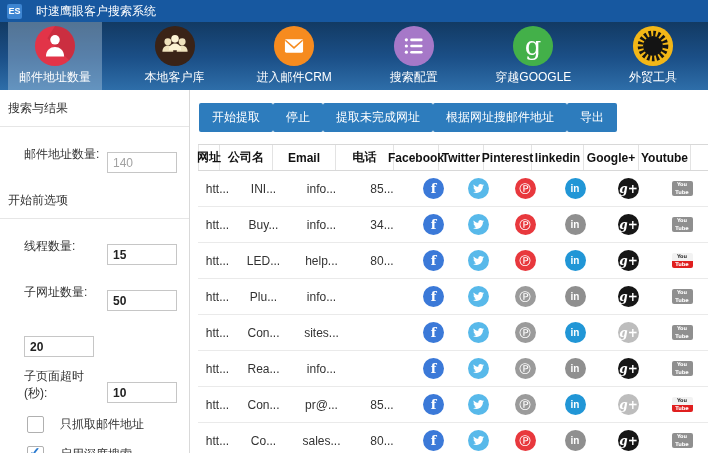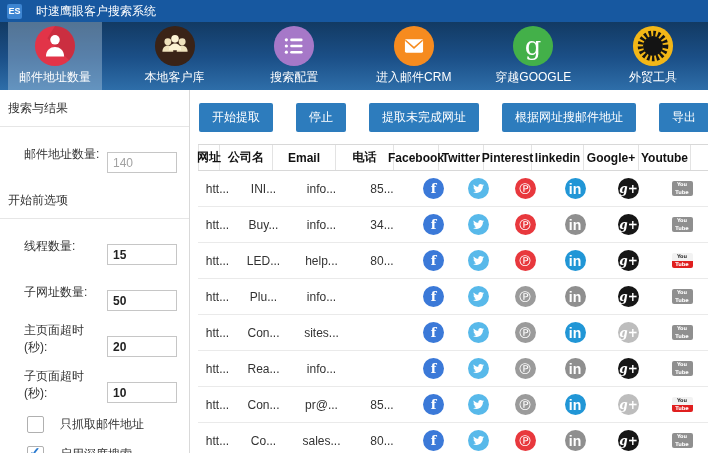--- a/index.html
+++ b/index.html
@@ -29,40 +29,40 @@
   .field-label{font-size:12px;color:#333;flex:1;}
   .side-input{width:70px;height:21px;border:1px solid #c6c6c6;font-size:12px;padding:0 5px;
               color:#222;font-weight:bold;box-sizing:border-box;font-family:inherit;margin-top:16px;}
   .side-input:disabled{color:#a2a2a2;background:#fff;font-weight:normal;}
   .check-row{display:flex;align-items:center;gap:16px;margin:13px 10px 13px 27px;font-size:12px;color:#333;cursor:pointer;}
   .cbox{width:15px;height:15px;border:1px solid #b0b0b0;border-radius:2px;background:#fff;position:relative;flex:none;}
   .cbox .mark{display:none;color:#2b7bd0;font-weight:bold;font-size:14px;position:absolute;top:-3px;left:1px;}
   .cbox.checked .mark{display:block;}
 
   .main{flex:1;min-width:0;background:#fff;}
-  .actionbar{display:flex;align-items:flex-end;gap:23px;padding:13px 0 12px 9px;}
+  .actionbar{display:flex;align-items:flex-end;padding:13px 0 12px 9px;}
   .btn{background:#2d7cbd;color:#fff;font-size:12px;padding:6px 13px;border:none;border-radius:2px;
        cursor:pointer;white-space:nowrap;font-family:inherit;}
 
   
   .table{margin-left:8px;}
   .thead{display:flex;border-top:1px solid #d8d8d8;border-bottom:1px solid #d8d8d8;}
   .th{font-size:12px;font-weight:bold;color:#111;height:25px;display:flex;align-items:center;
       justify-content:center;border-right:1px solid #e3e3e3;box-sizing:border-box;white-space:nowrap;flex:none;}
   .th:first-child{border-left:1px solid #e3e3e3;}
   .tr{display:flex;border-bottom:1px solid #eaeaea;height:35px;align-items:center;}
   .td{font-size:12px;color:#333;display:flex;align-items:center;justify-content:center;
       box-sizing:border-box;flex:none;overflow:hidden;}
 
   
   .sicon{width:21px;height:21px;border-radius:50%;color:#fff;display:inline-flex;align-items:center;
          justify-content:center;font-weight:bold;font-size:12px;cursor:pointer;flex:none;}
   .sicon.facebook{font-family:"DejaVu Serif",serif;font-size:13px;}
   .sicon.pinterest{font-size:15px;font-weight:normal;font-family:"DejaVu Sans",sans-serif;}
-  .sicon.linkedin{font-size:14px;}
+  .sicon.linkedin{font-size:10px;}
   .sicon.googleplus{font-family:"DejaVu Serif",serif;font-style:italic;font-size:12px;}
   .facebook.active{background:#3b79d8;} .twitter.active{background:#58b9ea;}
   .pinterest.active{background:#e8383d;} .pinterest.inactive{background:#9b9b9b;}
   .linkedin.active{background:#2196d6;} .linkedin.inactive{background:#8f8f8f;}
   .googleplus.active{background:#161616;} .googleplus.inactive{background:#bdbdbd;}
   .yt{width:21px;height:15px;border-radius:2px;overflow:hidden;display:inline-flex;flex-direction:column;
       text-align:center;cursor:pointer;flex:none;}
   .yt span{display:block;width:100%;font-size:5px;line-height:7.5px;height:7.5px;font-weight:bold;
            font-family:"DejaVu Sans",sans-serif;}
   .yt.inactive span{background:#8f8f8f;color:#fff;}
@@ -104,46 +104,46 @@
           <circle cx="22" cy="14.5" r="4" fill="#fdf3d4"></circle>
           <path d="M15.6 26.5 c0-4.8 3-7.1 6.4-7.1 s6.4 2.3 6.4 7.1 z" fill="#fdf3d4"></path>
         </svg>
       </span>
       <span class="tb-label">本地客户库</span>
     </div>
 
     <div class="tb-item">
       <span class="tb-icon">
         <svg viewBox="0 0 44 44" width="42" height="42">
+          <circle cx="22" cy="22" r="21" fill="#f68b1f"></circle>
+          <rect x="12.5" y="15" width="19" height="14" rx="1.5" fill="#fff"></rect>
+          <path d="M13 16 L22 24 L31 16" fill="none" stroke="#f68b1f" stroke-width="1.6"></path>
+        </svg>
+      </span>
+      <span class="tb-label">进入邮件CRM</span>
+    </div>
+
+    <div class="tb-item">
+      <span class="tb-icon">
+        <svg viewBox="0 0 44 44" width="42" height="42">
           <circle cx="22" cy="22" r="21" fill="#a678c8"></circle>
           <circle cx="14" cy="15.5" r="1.7" fill="#fff"></circle>
             <rect x="18" y="14.2" width="13" height="2.7" rx="1.3" fill="#fff"></rect>
           <circle cx="14" cy="22" r="1.7" fill="#fff"></circle>
             <rect x="18" y="20.7" width="13" height="2.7" rx="1.3" fill="#fff"></rect>
           <circle cx="14" cy="28.5" r="1.7" fill="#fff"></circle>
             <rect x="18" y="27.2" width="13" height="2.7" rx="1.3" fill="#fff"></rect>
         </svg>
       </span>
       <span class="tb-label">搜索配置</span>
     </div>
 
     <div class="tb-item">
       <span class="tb-icon">
         <svg viewBox="0 0 44 44" width="42" height="42">
-          <circle cx="22" cy="22" r="21" fill="#f68b1f"></circle>
-          <rect x="12.5" y="15" width="19" height="14" rx="1.5" fill="#fff"></rect>
-          <path d="M13 16 L22 24 L31 16" fill="none" stroke="#f68b1f" stroke-width="1.6"></path>
-        </svg>
-      </span>
-      <span class="tb-label">进入邮件CRM</span>
-    </div>
-
-    <div class="tb-item">
-      <span class="tb-icon">
-        <svg viewBox="0 0 44 44" width="42" height="42">
           <circle cx="22" cy="22" r="21" fill="#43b049"></circle>
           <text x="22" y="31" font-size="27" font-family="DejaVu Serif, serif" fill="#fff" text-anchor="middle">g</text>
         </svg>
       </span>
       <span class="tb-label">穿越GOOGLE</span>
     </div>
 
     <div class="tb-item">
       <span class="tb-icon">
         <svg viewBox="0 0 44 44" width="42" height="42">
@@ -168,21 +168,20 @@
       <div class="side-title">开始前选项</div>
       <div class="field-row">
         <span class="field-label">线程数量:</span>
         <input class="side-input" value="15" style="">
       </div>
       <div class="field-row">
         <span class="field-label">子网址数量:</span>
         <input class="side-input" value="50" style="">
       </div>
       <div class="field-row">
-        <span class="field-label">主页面超时(秒):</span>
         <input class="side-input" value="20" style="">
       </div>
       <div class="field-row">
         <span class="field-label">子页面超时(秒):</span>
         <input class="side-input" value="10" style="">
       </div>
       <div class="check-row">
         <span class="cbox"></span>
         <span>只抓取邮件地址</span>
       </div>

